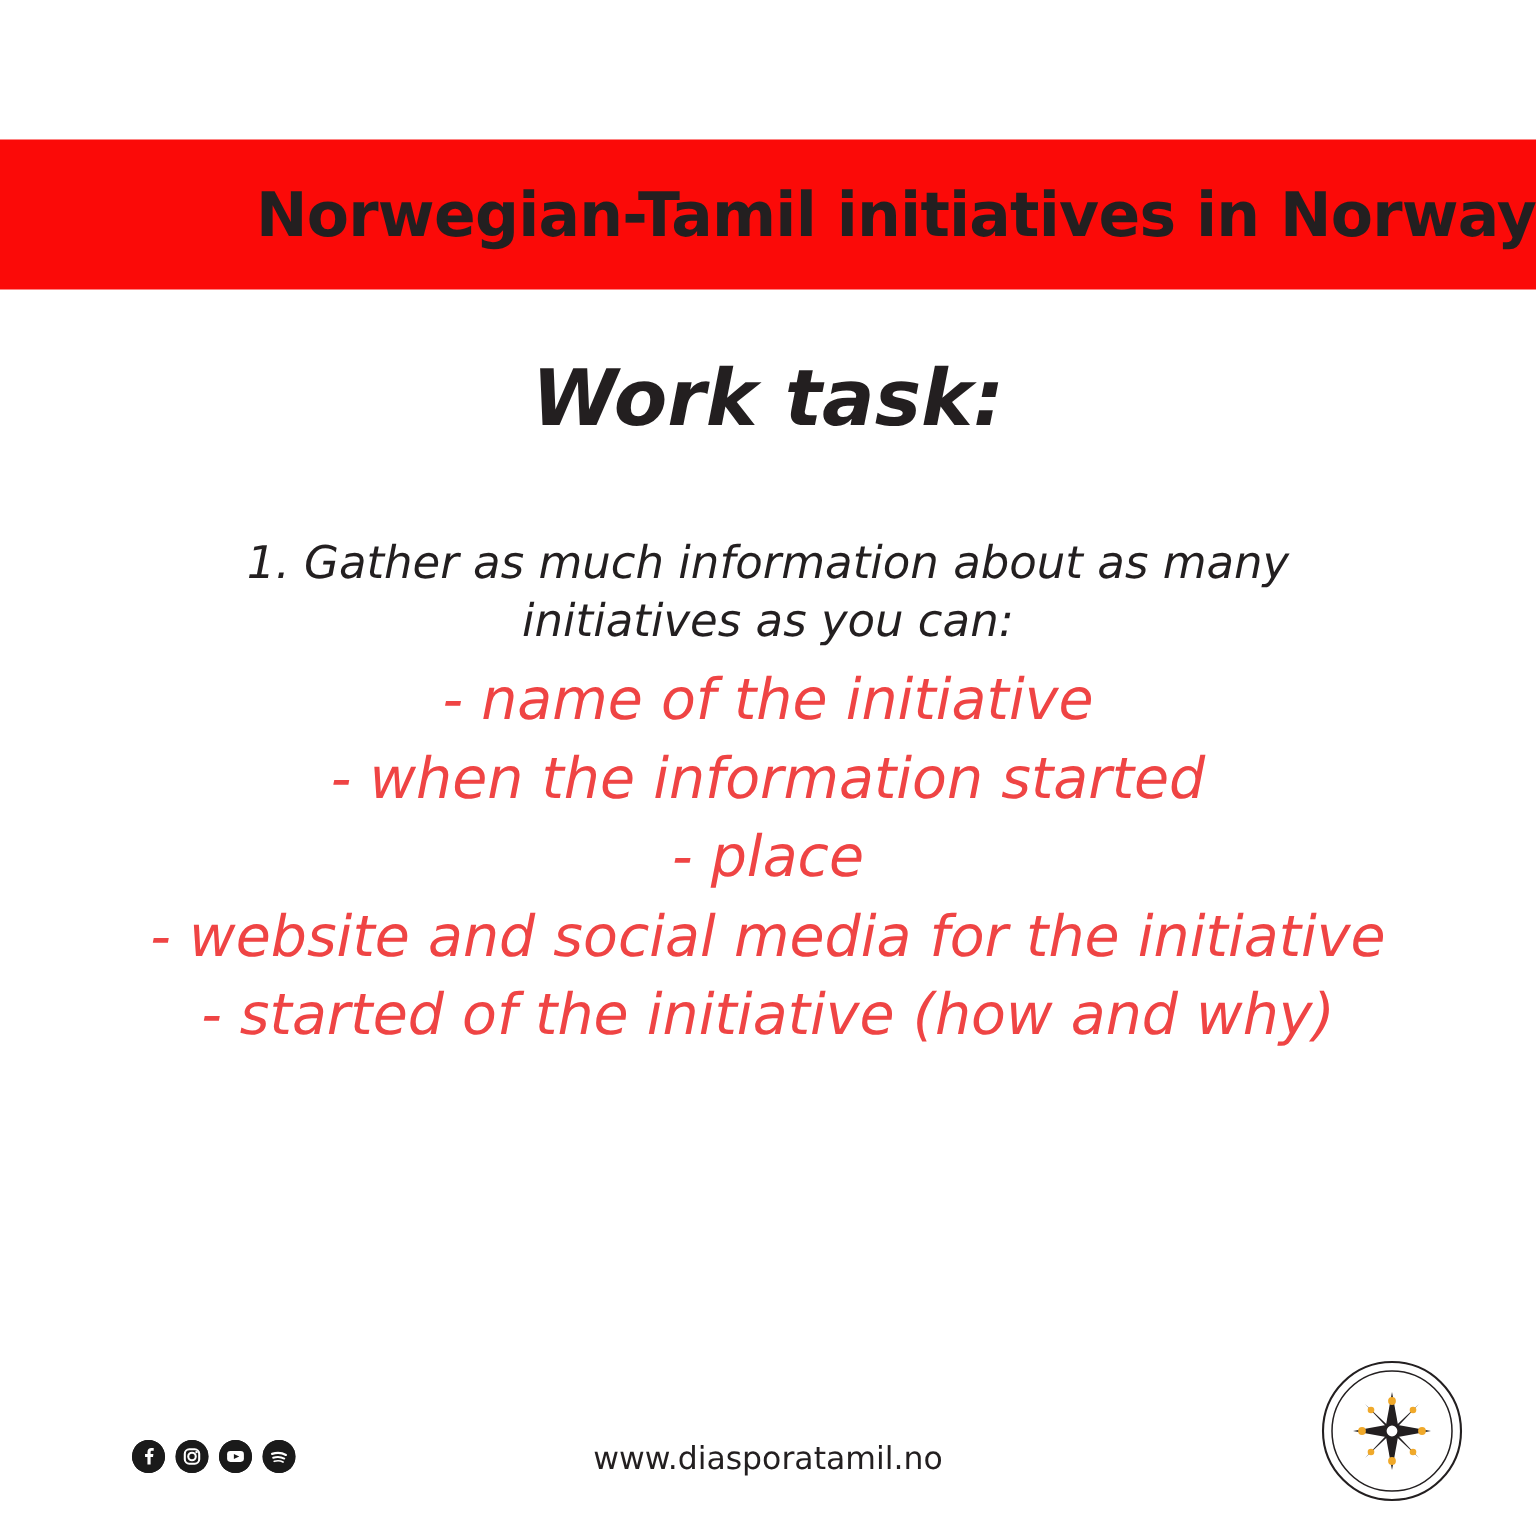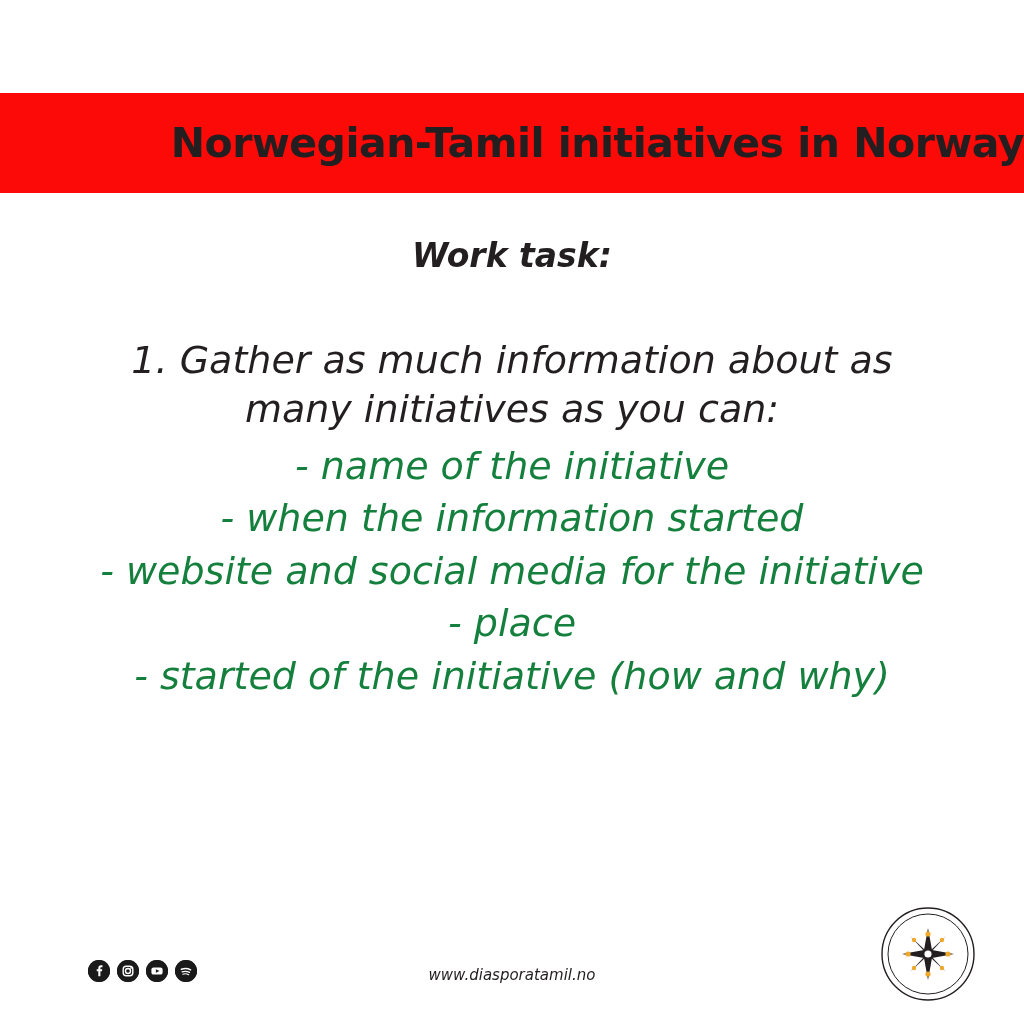--- a/index.html
+++ b/index.html
@@ -44,45 +44,45 @@
   
   .body-area {
     position: absolute;
     left: 0;
     top: 200px;
     width: 1024px;
     text-align: center;
   }
   .work-task {
     font-family: "DejaVu Sans", sans-serif;
-    font-size: 33px;
+    font-size: 52px;
     font-weight: bold;
     font-style: italic;
     color: #231f20;
     margin-top: 38px;
     line-height: 1.1;
   }
   .numbered-item {
     font-family: "DejaVu Sans", sans-serif;
-    font-size: 38px;
+    font-size: 30px;
     font-style: italic;
     color: #231f20;
     line-height: 1.28;
     margin: 0 auto;
     margin-top: 62px;
     width: 850px;
   }
   .sub-list {
     margin-top: 8px;
   }
   .sub-item {
     font-family: "DejaVu Sans", sans-serif;
     font-size: 38px;
     font-style: italic;
-    color: #15803d;
+    color: #ef4444;
     line-height: 1.28;
     margin: 4px auto;
     width: 880px;
   }
 
   
   .footer {
     position: absolute;
     left: 0;
     bottom: 0;
@@ -109,23 +109,22 @@
   }
   .social-icon svg { display: block; }
 
   .website {
     position: absolute;
     left: 0;
     bottom: 40px;
     width: 1024px;
     text-align: center;
     font-family: "DejaVu Sans", sans-serif;
-    font-size: 15px;
-    color: #231f20;
-    font-style: italic;
+    font-size: 21px;
+    color: #231f20;
   }
 
   .logo {
     position: absolute;
     right: 48px;
     bottom: 22px;
     width: 96px;
     height: 96px;
   }
   .logo svg { display: block; }
@@ -141,22 +140,22 @@
 
   <div class="body-area">
 
     <div class="work-task">Work task:</div>
 
     <div class="numbered-item">1. Gather as much information about as many initiatives as you can:</div>
 
     <div class="sub-list">
       <div class="sub-item">- name of the initiative</div>
       <div class="sub-item">- when the information started</div>
+      <div class="sub-item">- place</div>
       <div class="sub-item">- website and social media for the initiative</div>
-      <div class="sub-item">- place</div>
       <div class="sub-item">- started of the initiative (how and why)</div>
     </div>
 
   </div>
 
   <div class="footer">
 
     <div class="social-row">
 
       <span class="social-icon">

